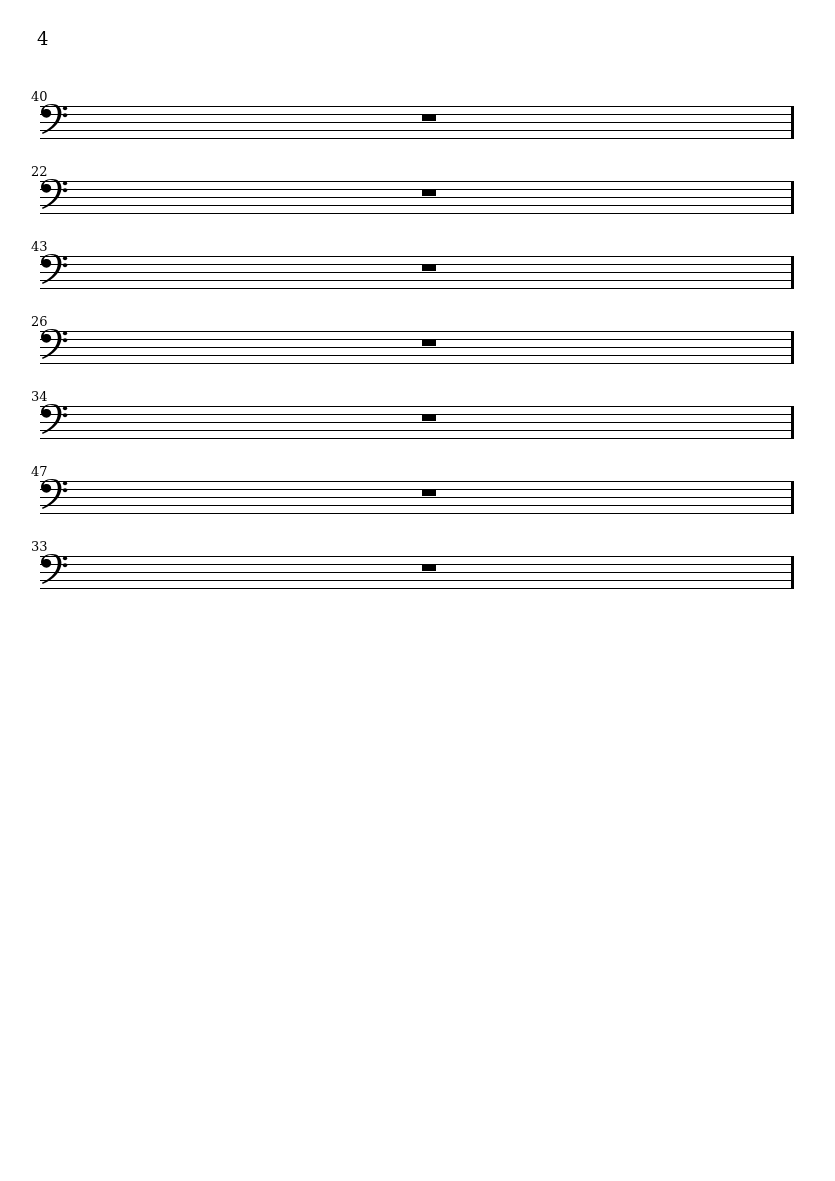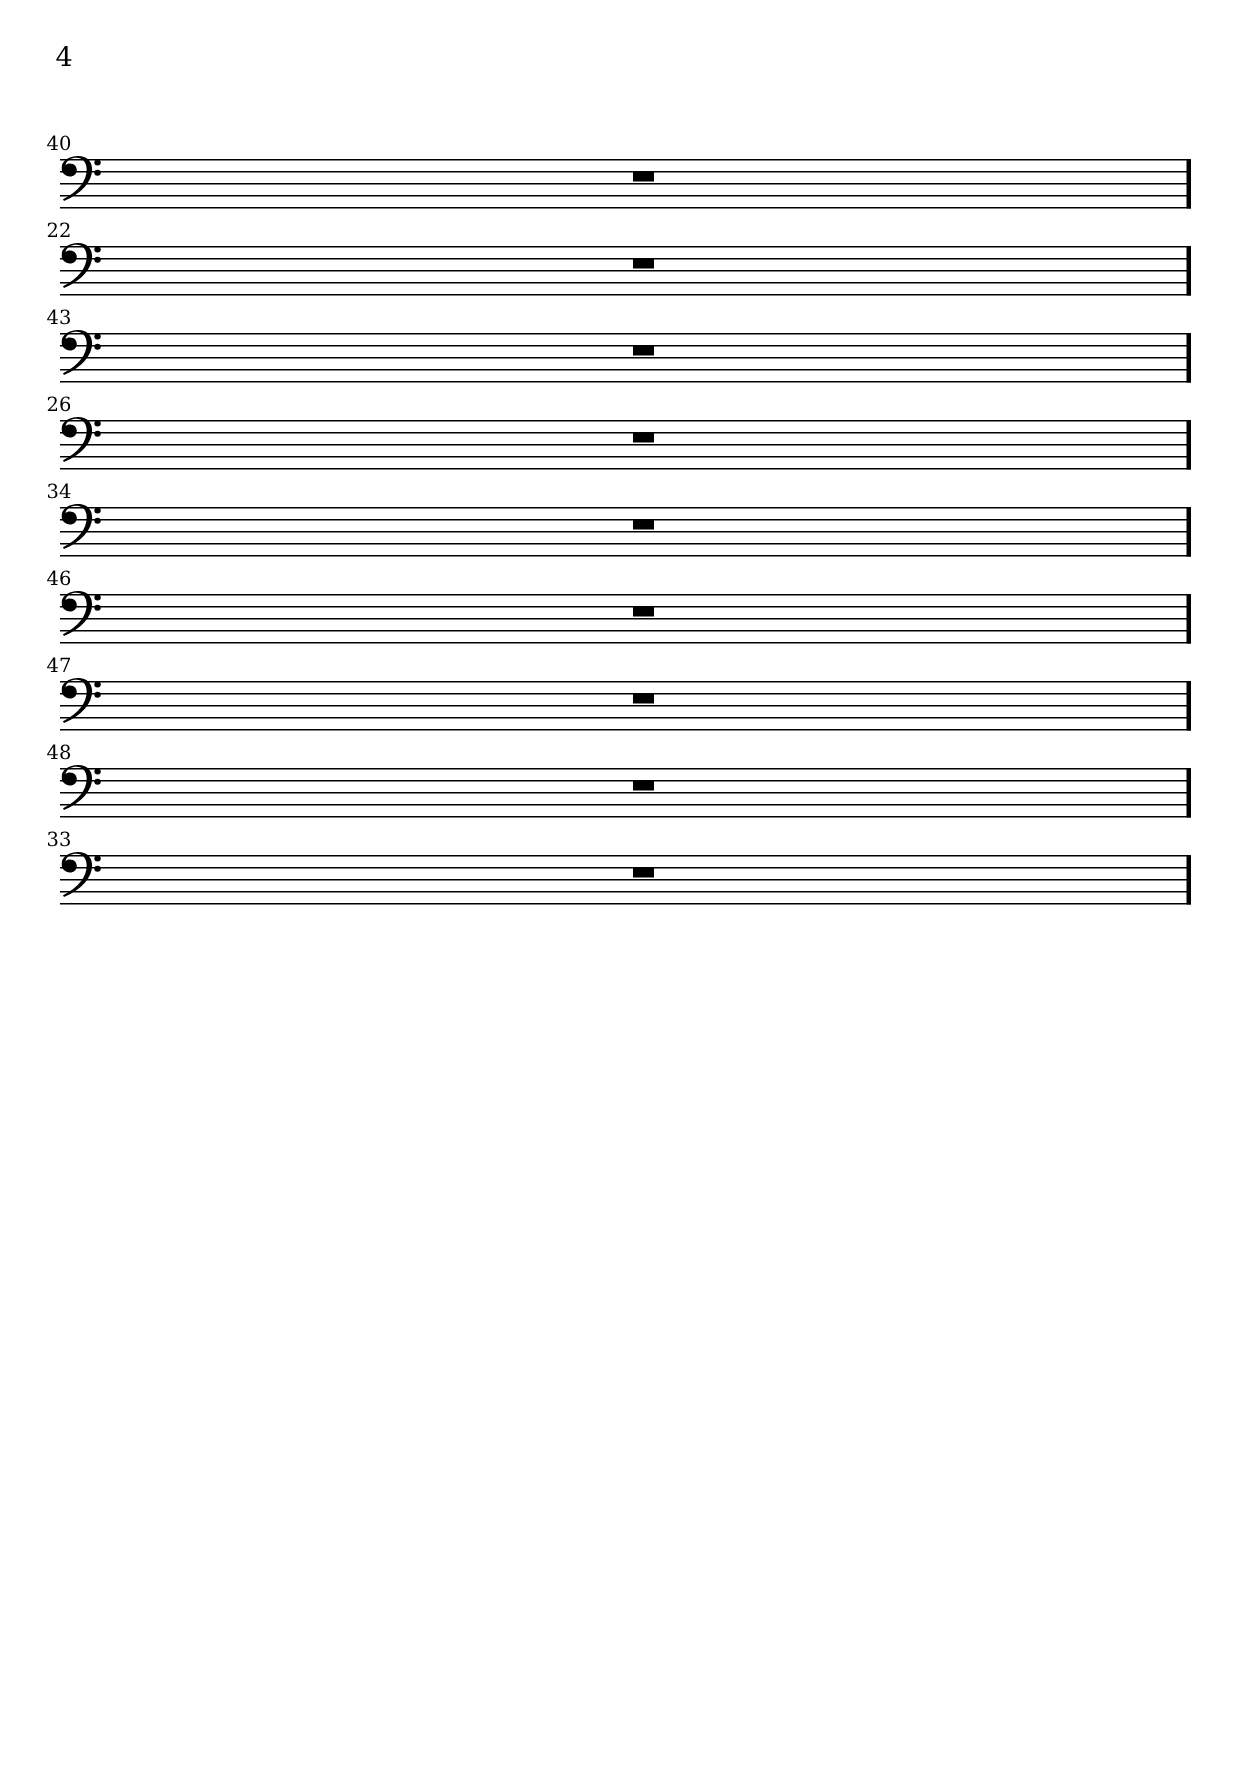--- a/index.html
+++ b/index.html
@@ -22,21 +22,21 @@
   }
   .systems {
     position: absolute;
     left: 40px;
     top: 106px;
     width: 754px;
   }
   .system {
     position: relative;
     height: 33px;
-    margin-bottom: 25px;
+    margin-bottom: 42px;
   }
   .measure-number {
     position: absolute;
     left: -9px;
     top: -17px;
     font-size: 13px;
     line-height: 15px;
     color: #000;
   }
   .staff-line {
@@ -170,76 +170,40 @@
                C31 22 25 16 17 16 C13 16 10 17 8 19.5 C10 9 20 3.5 30 3.5
                C43 3.5 51 14 51 29 C51 54 34 76 3 93 L5 97
                C42 80 62 54 62 29 C62 11 51 0 34 0 Z"></path>
       <circle fill="#000" cx="73" cy="14" r="6.5"></circle>
       <circle fill="#000" cx="73" cy="36" r="6.5"></circle>
     </svg>
     <div class="whole-rest"></div>
     <div class="barline"></div>
   </div>
 
-  <div class="system">
-    <div class="measure-number">46</div>
-    <div class="staff-line l0"></div>
-    <div class="staff-line l1"></div>
-    <div class="staff-line l2"></div>
-    <div class="staff-line l3"></div>
-    <div class="staff-line l4"></div>
-    <svg class="clef" viewBox="0 0 82 100" preserveAspectRatio="none" aria-hidden="true">
-      <path fill="#000" d="M34 0 C14 0 0 11 0 26 C0 37 8 44 17 44 C25 44 31 38 31 30
-               C31 22 25 16 17 16 C13 16 10 17 8 19.5 C10 9 20 3.5 30 3.5
-               C43 3.5 51 14 51 29 C51 54 34 76 3 93 L5 97
-               C42 80 62 54 62 29 C62 11 51 0 34 0 Z"></path>
-      <circle fill="#000" cx="73" cy="14" r="6.5"></circle>
-      <circle fill="#000" cx="73" cy="36" r="6.5"></circle>
-    </svg>
-    <div class="whole-rest"></div>
-    <div class="barline"></div>
-  </div>
 
   <div class="system">
     <div class="measure-number">47</div>
     <div class="staff-line l0"></div>
     <div class="staff-line l1"></div>
     <div class="staff-line l2"></div>
     <div class="staff-line l3"></div>
     <div class="staff-line l4"></div>
     <svg class="clef" viewBox="0 0 82 100" preserveAspectRatio="none" aria-hidden="true">
       <path fill="#000" d="M34 0 C14 0 0 11 0 26 C0 37 8 44 17 44 C25 44 31 38 31 30
                C31 22 25 16 17 16 C13 16 10 17 8 19.5 C10 9 20 3.5 30 3.5
                C43 3.5 51 14 51 29 C51 54 34 76 3 93 L5 97
                C42 80 62 54 62 29 C62 11 51 0 34 0 Z"></path>
       <circle fill="#000" cx="73" cy="14" r="6.5"></circle>
       <circle fill="#000" cx="73" cy="36" r="6.5"></circle>
     </svg>
     <div class="whole-rest"></div>
     <div class="barline"></div>
   </div>
 
-  <div class="system">
-    <div class="measure-number">48</div>
-    <div class="staff-line l0"></div>
-    <div class="staff-line l1"></div>
-    <div class="staff-line l2"></div>
-    <div class="staff-line l3"></div>
-    <div class="staff-line l4"></div>
-    <svg class="clef" viewBox="0 0 82 100" preserveAspectRatio="none" aria-hidden="true">
-      <path fill="#000" d="M34 0 C14 0 0 11 0 26 C0 37 8 44 17 44 C25 44 31 38 31 30
-               C31 22 25 16 17 16 C13 16 10 17 8 19.5 C10 9 20 3.5 30 3.5
-               C43 3.5 51 14 51 29 C51 54 34 76 3 93 L5 97
-               C42 80 62 54 62 29 C62 11 51 0 34 0 Z"></path>
-      <circle fill="#000" cx="73" cy="14" r="6.5"></circle>
-      <circle fill="#000" cx="73" cy="36" r="6.5"></circle>
-    </svg>
-    <div class="whole-rest"></div>
-    <div class="barline"></div>
-  </div>
 
   <div class="system">
     <div class="measure-number">33</div>
     <div class="staff-line l0"></div>
     <div class="staff-line l1"></div>
     <div class="staff-line l2"></div>
     <div class="staff-line l3"></div>
     <div class="staff-line l4"></div>
     <svg class="clef" viewBox="0 0 82 100" preserveAspectRatio="none" aria-hidden="true">
       <path fill="#000" d="M34 0 C14 0 0 11 0 26 C0 37 8 44 17 44 C25 44 31 38 31 30

